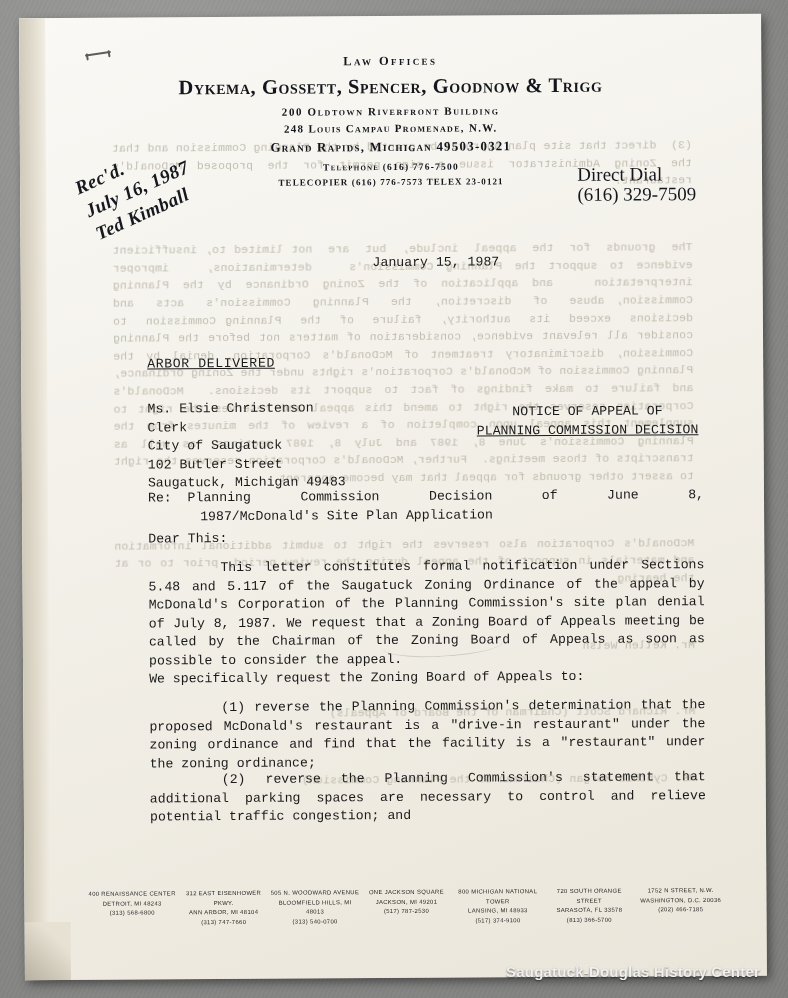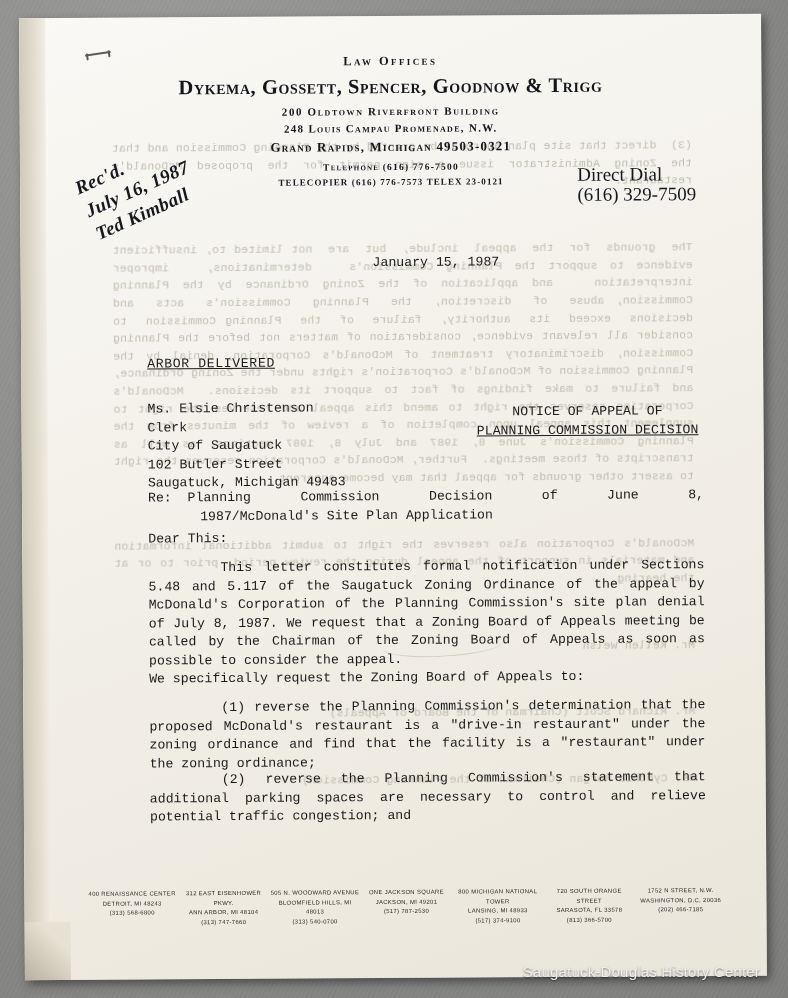--- a/index.html
+++ b/index.html
@@ -307,20 +307,21 @@
 
   .watermark {
     position: absolute;
     right: 28px;
     bottom: 18px;
     font-family: "Liberation Sans", sans-serif;
     font-size: 15px;
     color: #efefef;
     text-shadow: 0 1px 2px rgba(0,0,0,.55);
     letter-spacing: .2px;
+    font-weight: bold;
   }
 
   .pen-scuff {
     position: absolute;
     left: 360px;
     top: 618px;
     width: 120px;
     height: 22px;
     border-bottom: 1px solid rgba(60,60,60,.30);
     border-radius: 50%;

